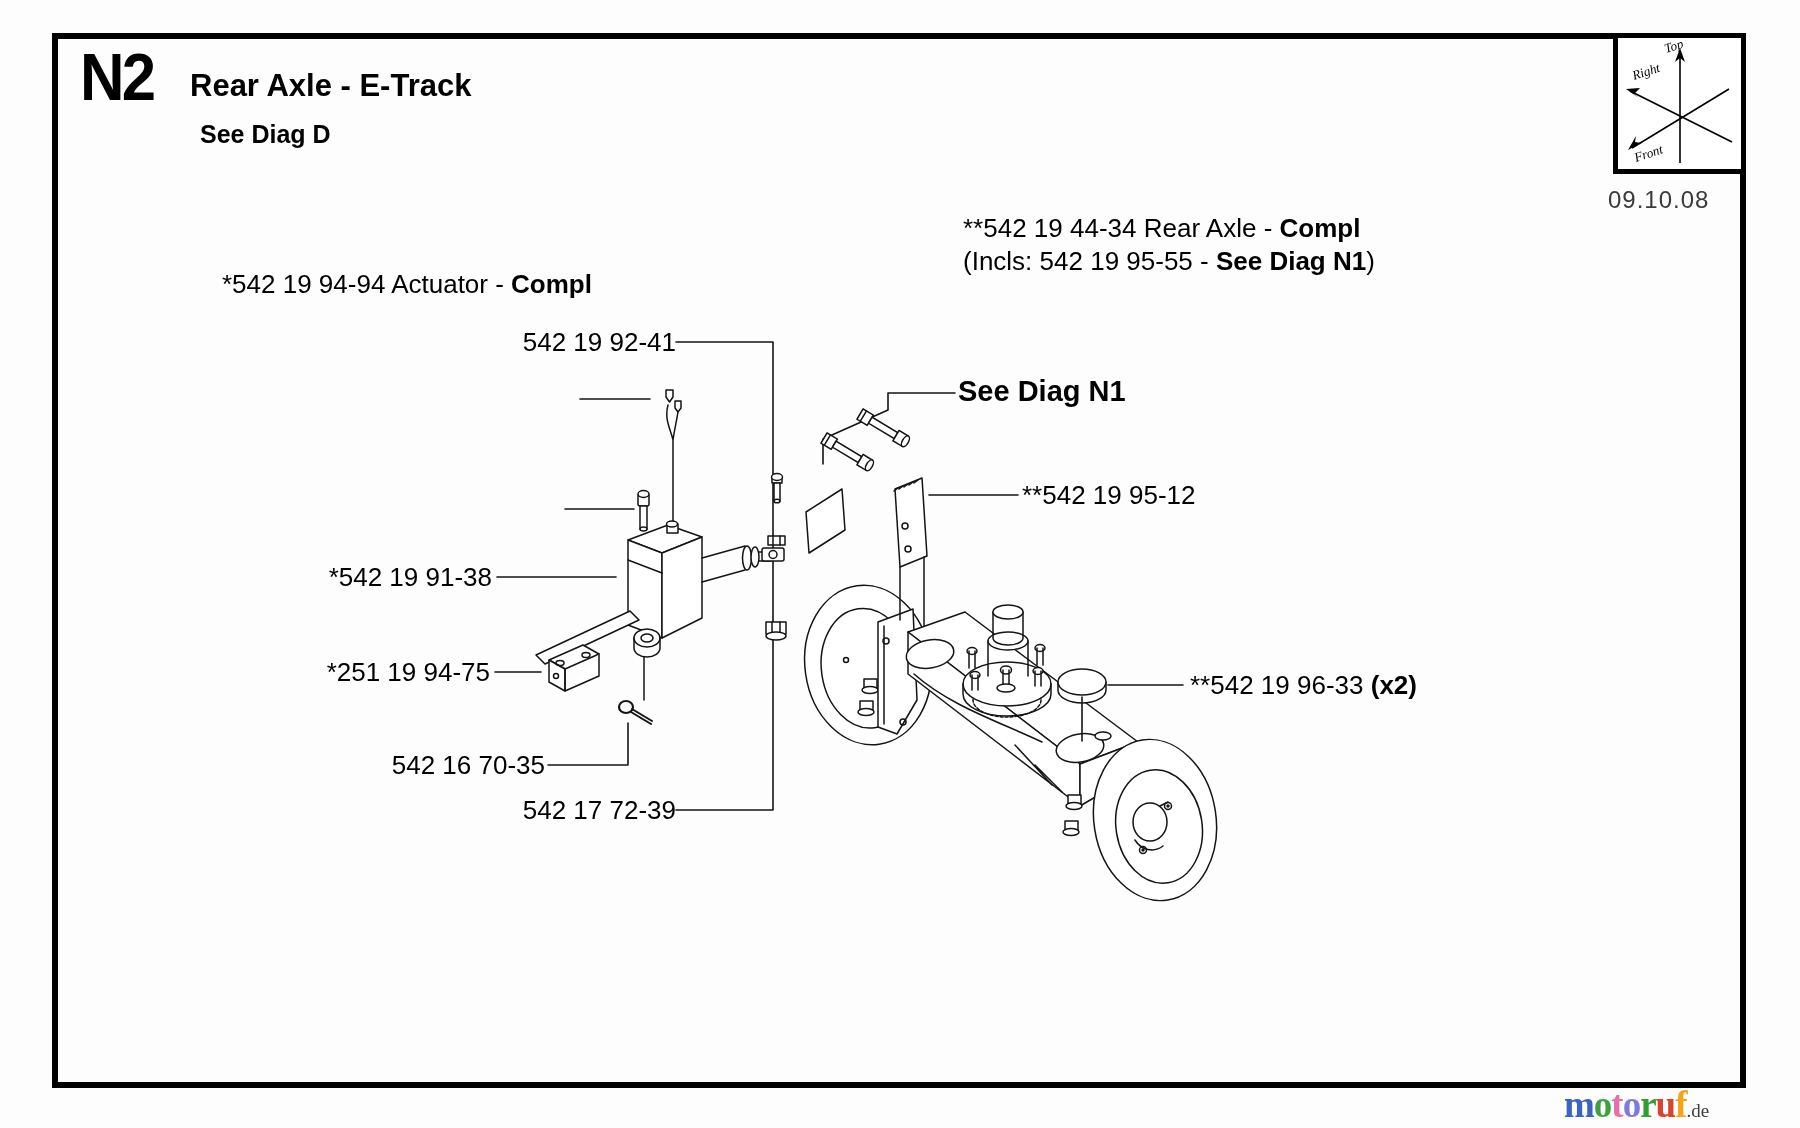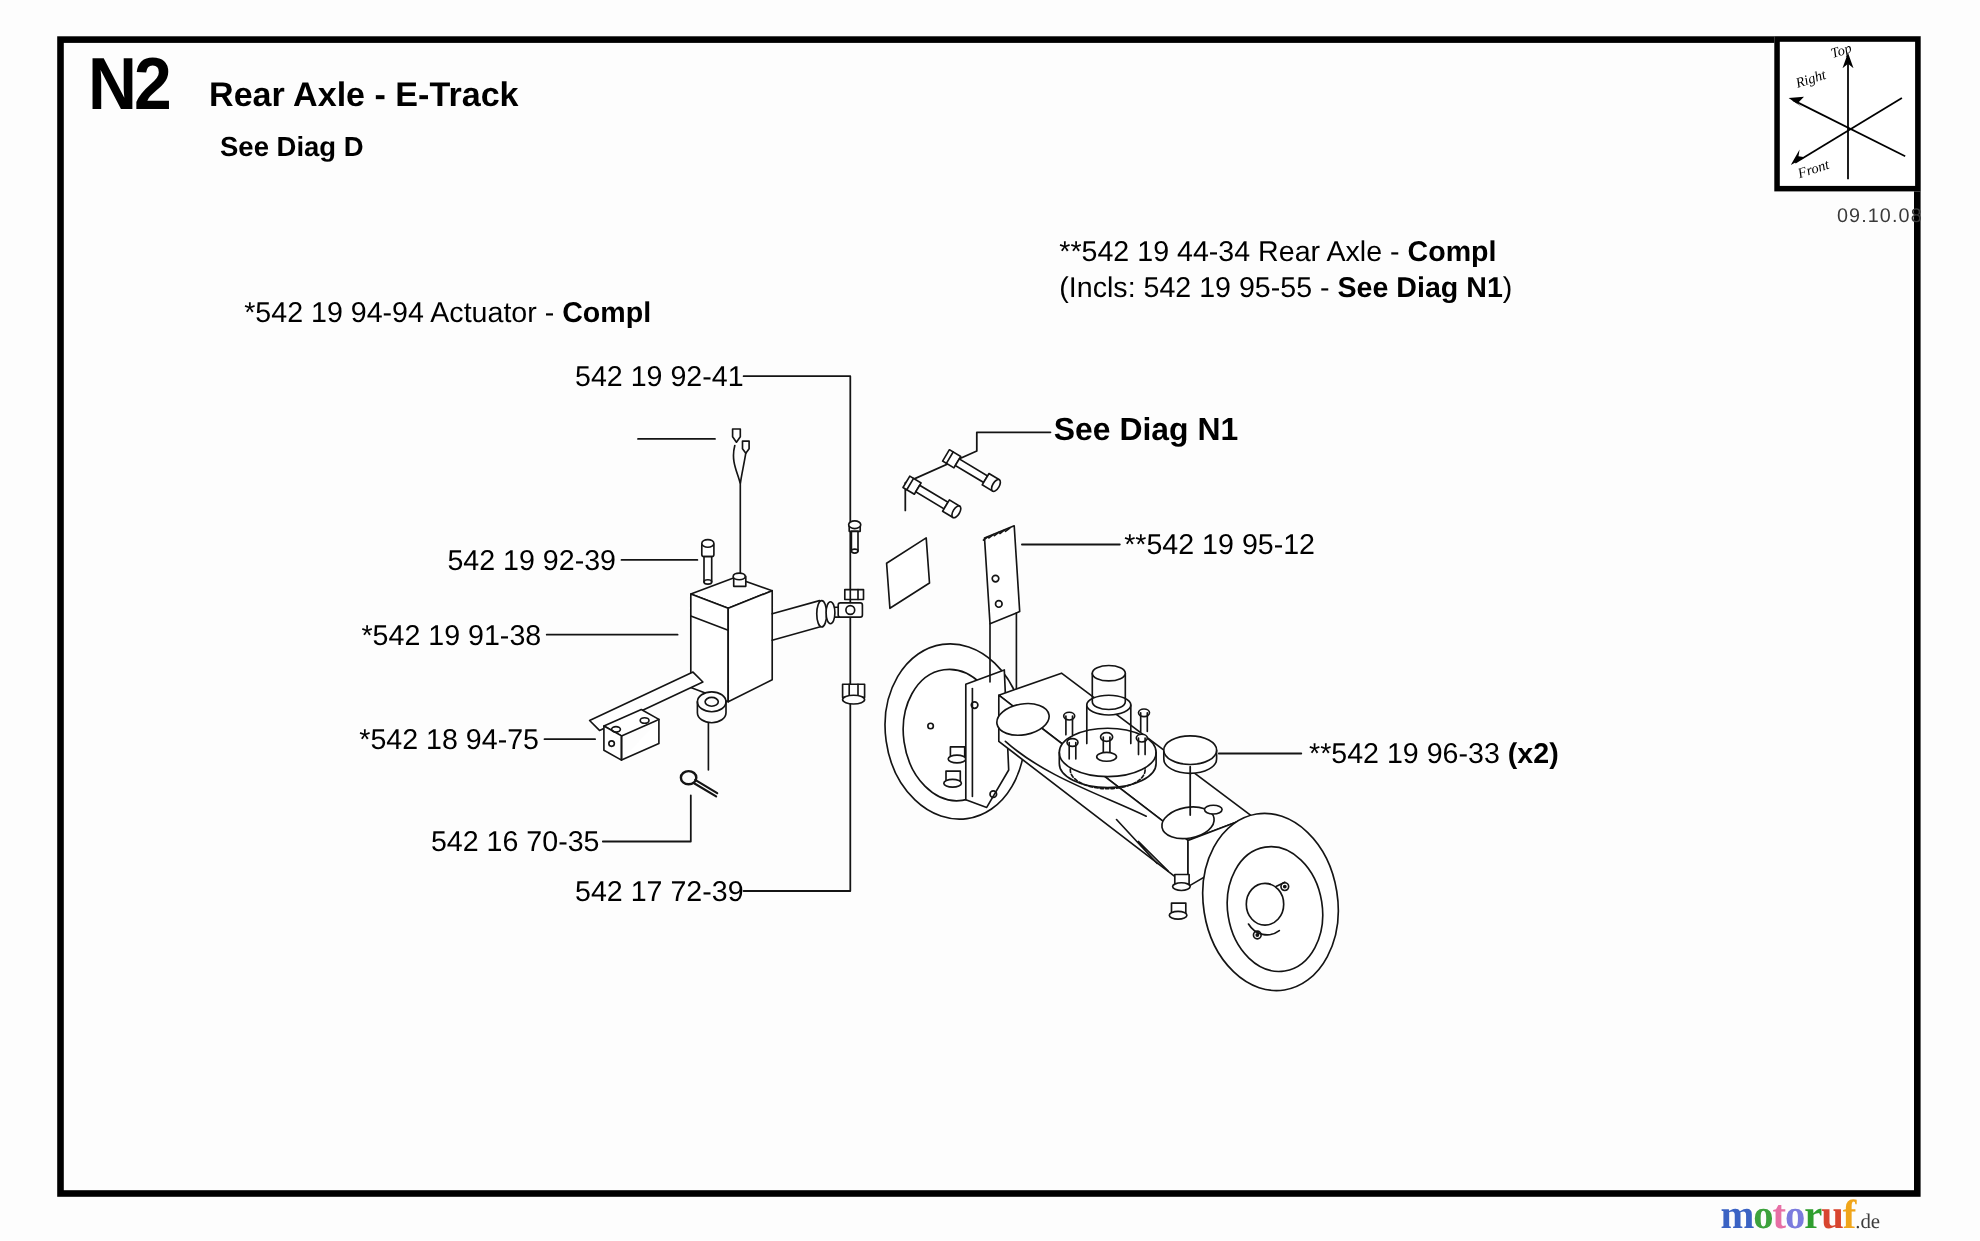--- a/index.html
+++ b/index.html
@@ -2,22 +2,22 @@
 <html><head>
 <meta charset="utf-8">
 <style>
   html,body{margin:0;padding:0;background:#fff;}
   .stage{position:relative;width:1800px;height:1128px;background:#fdfdfd;overflow:hidden;
          font-family:"Liberation Sans",sans-serif;color:#000;}
   .page-border{position:absolute;left:52px;top:33px;width:1694px;height:1055px;
                border:6px solid #000;box-sizing:border-box;}
   .orient-box{position:absolute;left:1613px;top:33px;width:133px;height:141px;
               border:5px solid #000;box-sizing:border-box;background:#fff;}
-  .date{position:absolute;left:1608px;top:186px;width:140px;text-align:right;
-        font-size:18px;color:#3a3a3a;letter-spacing:1px;}
+  .date{position:absolute;left:1608px;top:186px;width:140px;text-align:left;
+        font-size:24px;color:#3a3a3a;letter-spacing:1px;}
   .hdr-id{position:absolute;left:80px;top:38px;font-size:67px;font-weight:bold;
           letter-spacing:-3px;transform:scaleX(.92);transform-origin:left top;}
   .hdr-title{position:absolute;left:190px;top:44px;font-size:31px;font-weight:bold;margin-top:24px;}
   .hdr-sub{position:absolute;left:200px;top:120px;font-size:25px;font-weight:bold;}
   .note{position:absolute;font-size:26px;line-height:33px;white-space:nowrap;}
   .plabel{position:absolute;font-size:26px;line-height:30px;white-space:nowrap;}
   .r{text-align:right;width:320px;}
   .b{font-weight:bold;}
   svg{position:absolute;left:0;top:0;}
   .logo{position:absolute;left:1564px;top:1083px;font-family:"Liberation Serif",serif;
@@ -230,23 +230,22 @@
   </svg>
 
   <div class="note" style="left:222px;top:268px;"><span>*542 19 94-94 Actuator - </span><span class="b">Compl</span></div>
   <div class="note" style="left:963px;top:212px;">
     <div><span>**542 19 44-34 Rear Axle - </span><span class="b">Compl</span></div>
     <div><span>(Incls: 542 19 95-55 - </span><span class="b">See Diag N1</span><span>)</span></div>
   </div>
 
   <div class="plabel r" style="left:356px;top:327px;">542 19 92-41</div>
   <div class="plabel b" style="left:958px;top:376px;font-size:29px;">See Diag N1</div>
-  <div class="plabel r" style="left:240px;top:494px;">542 19 92-39</div>
   <div class="plabel r" style="left:172px;top:562px;">*542 19 91-38</div>
   <div class="plabel" style="left:1022px;top:480px;">**542 19 95-12</div>
-  <div class="plabel r" style="left:170px;top:657px;">*542 18 94-75</div>
+  <div class="plabel r" style="left:170px;top:657px;">*251 19 94-75</div>
   <div class="plabel" style="left:1190px;top:670px;"><span>**542 19 96-33 </span><span class="b">(x2)</span></div>
   <div class="plabel r" style="left:225px;top:750px;">542 16 70-35</div>
   <div class="plabel r" style="left:356px;top:795px;">542 17 72-39</div>
 
   <div class="logo"><span><span style="color: rgb(59, 99, 196);">m</span><span style="color: rgb(61, 162, 61);">o</span><span style="color: rgb(231, 111, 165);">t</span><span style="color: rgb(123, 123, 222);">o</span><span style="color: rgb(47, 158, 47);">r</span><span style="color: rgb(216, 69, 47);">u</span><span style="color: rgb(240, 165, 26);">f</span></span><span class="de">.de</span></div>
 
 </div>
 
 </body></html>

